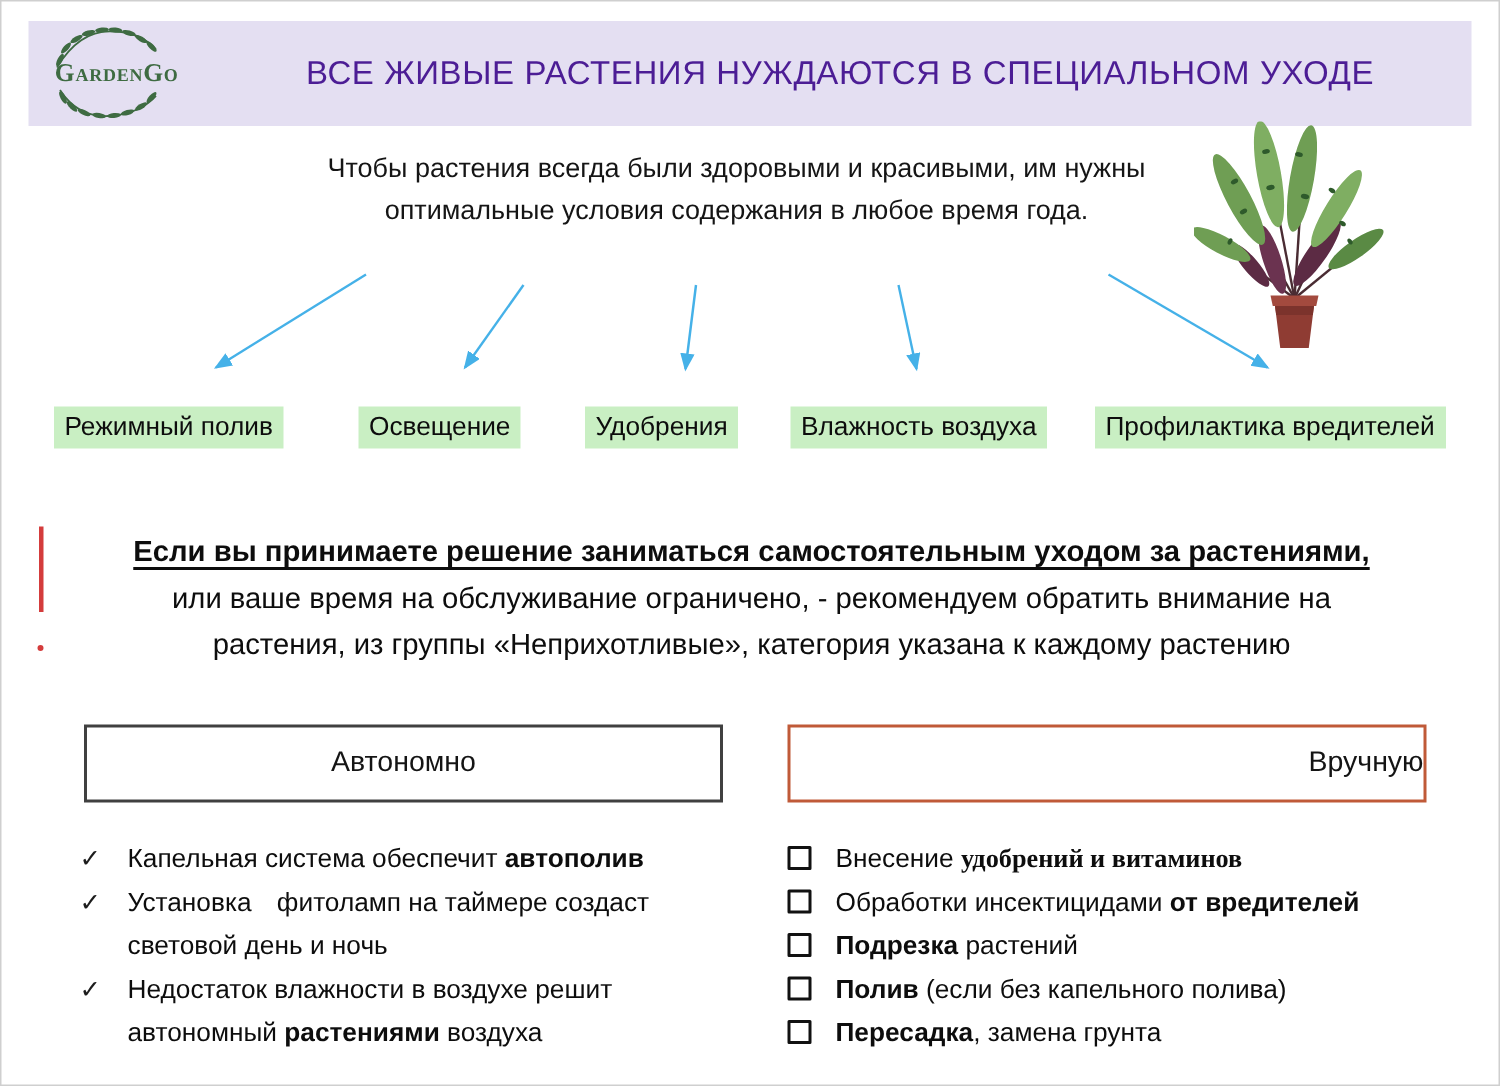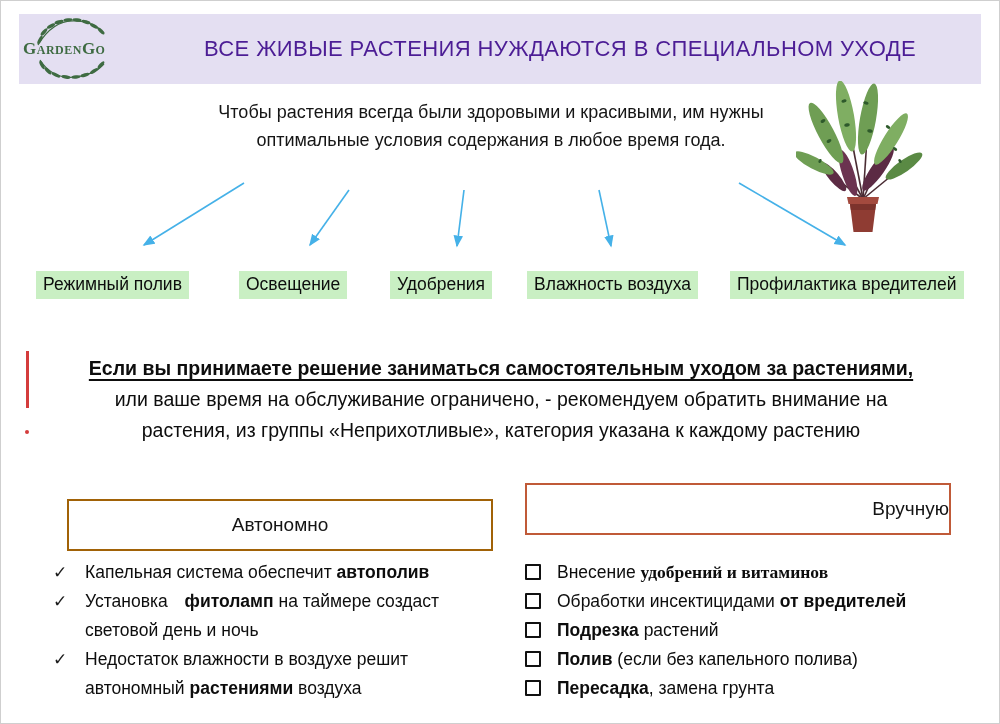--- a/index.html
+++ b/index.html
@@ -11,21 +11,21 @@
   
   .banner { position:absolute; left:18px; top:13px; width:962px; height:70px; background:#e4dff2; }
   .banner-title {
     position:absolute; left:130px; right:10px; top:0; bottom:0;
     display:flex; align-items:center; justify-content:center;
     font-size:22px; font-weight:normal; color:#4c1d95; letter-spacing:.4px; white-space:nowrap;
   }
   .logo { position:absolute; left:22px; top:14px; width:96px; height:68px; }
   .logo svg { position:absolute; left:0; top:0; }
   .logo-text {
-    position:absolute; left:0; right:0; top:24px; text-align:left;
+    position:absolute; left:0; right:0; top:24px; text-align:right;
     font-family:"Liberation Serif", serif; font-variant:small-caps; font-weight:bold;
     font-size:17px; color:#3e6b42; letter-spacing:.5px;
   }
   
   .intro {
     position:absolute; left:160px; top:97px; width:660px; text-align:center;
     font-size:18px; line-height:28px; color:#151515;
   }
   
   .arrows { position:absolute; left:0; top:0; width:1000px; height:724px; pointer-events:none; }
@@ -44,21 +44,21 @@
     font-size:19.5px; line-height:31px; color:#0d0d0d;
   }
   .advice .l1 { font-weight:bold; text-decoration:underline; text-decoration-thickness:2px; text-underline-offset:4px; }
   .advice .b  { font-weight:normal; }
   
   .col-box {
     position:absolute; top:482px; width:426px; height:52px; background:#fff;
     display:flex; align-items:center; justify-content:center; font-size:19px; color:#141414;
     box-sizing:border-box;
   }
-  .col-box.auto   { left:66px;  border:2px solid #a16207;margin-top:16px; }
+  .col-box.auto   { left:55px;  border:2px solid #404040; }
   .col-box.manual { left:524px; border:2px solid #c05a38;justify-content:flex-end; }
   
   .list { position:absolute; top:557px; font-size:17.5px; line-height:29px; color:#0d0d0d; }
   .list.auto   { left:52px;  width:400px; }
   .list.manual { left:524px; width:440px; }
   .li { display:flex; align-items:flex-start; }
   .check-glyph { width:32px; flex:0 0 32px; font-size:17px; color:#1c1c1c; }
   .box-glyph-wrap { width:32px; flex:0 0 32px; padding-top:6px; }
   .box-glyph { display:block; width:12px; height:12px; border:2.2px solid #111; border-radius:1px; }
   .li-text { flex:1; }
@@ -180,21 +180,21 @@
     <span>Вручную</span>
   </div>
 
   <div class="list auto">
     <div class="li">
       <span class="check-glyph">✓</span>
       <span class="li-text"><span>Капельная система обеспечит </span><span style="font-weight: 700;">автополив</span></span>
     </div>
     <div class="li">
       <span class="check-glyph">✓</span>
-      <span class="li-text"><span>Установка </span><span style="font-weight: 700; padding-left: 12px;">фитоламп</span><span> на таймере создаст световой день и ночь</span></span>
+      <span class="li-text"><span>Установка </span><span style="font-weight: 400; padding-left: 12px;">фитоламп</span><span> на таймере создаст световой день и ночь</span></span>
     </div>
     <div class="li">
       <span class="check-glyph">✓</span>
       <span class="li-text"><span>Недостаток влажности в  воздухе решит автономный </span><span style="font-weight: 700;">растениями</span><span> воздуха</span></span>
     </div>
   </div>
 
   <div class="list manual">
     <div class="li">
       <span class="box-glyph-wrap">

